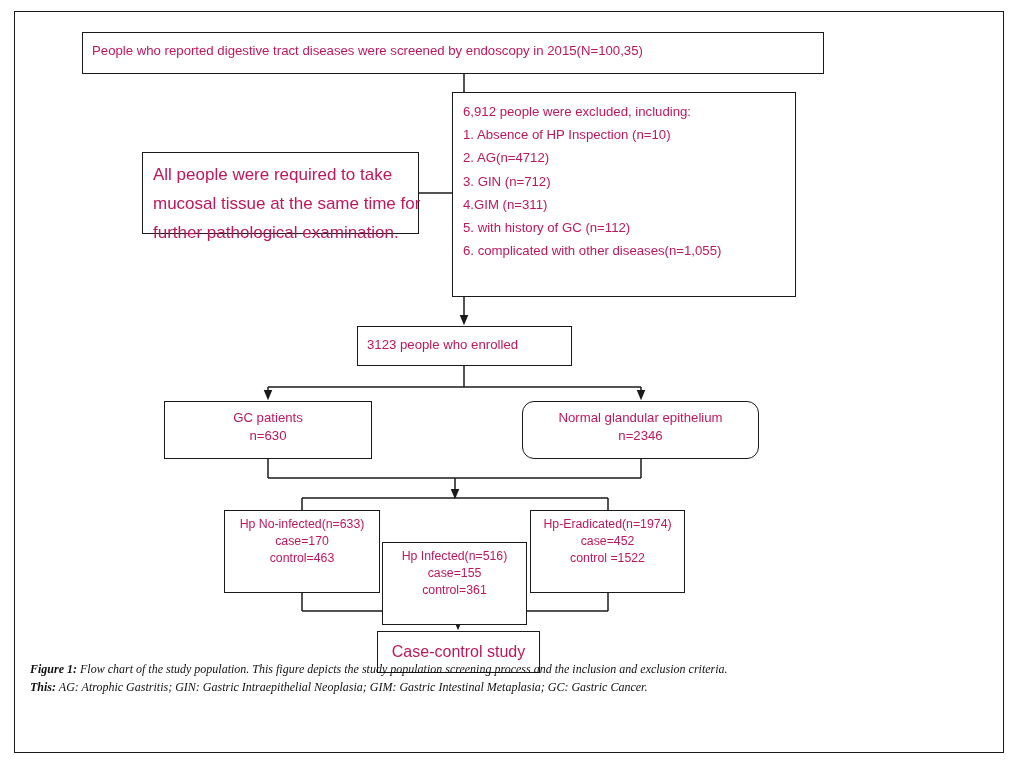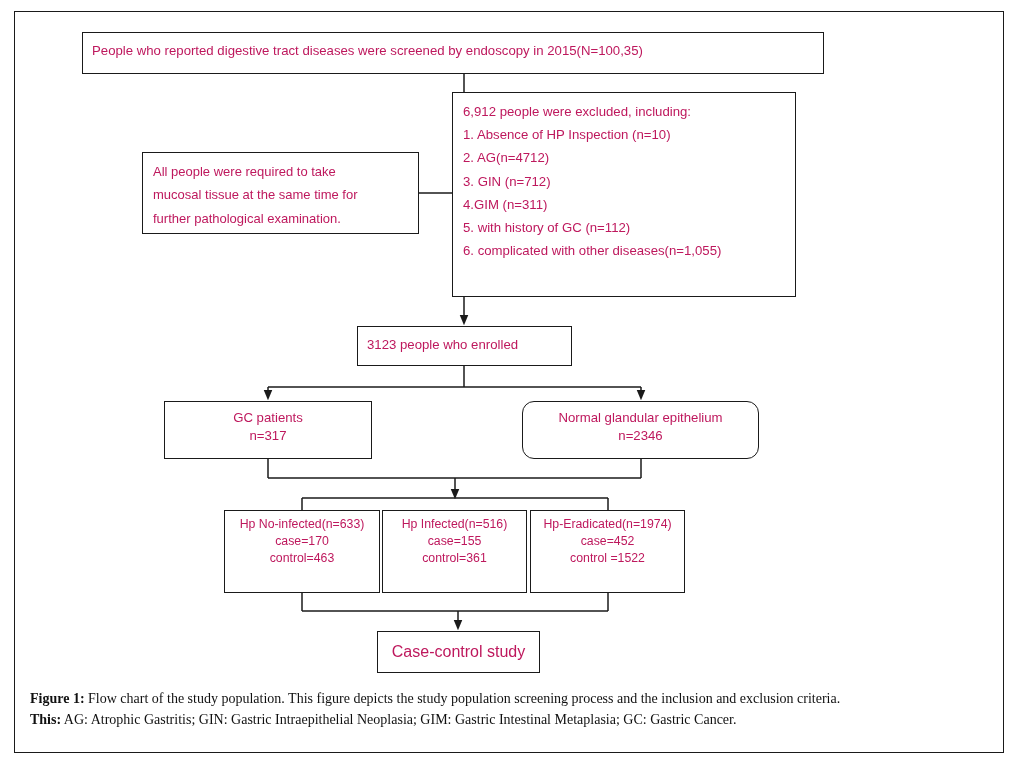--- a/index.html
+++ b/index.html
@@ -59,21 +59,21 @@
   }
   #node-excluded {
     left: 452px; top: 92px; width: 344px; height: 205px;
     padding: 10px 8px 0 10px;
     font-size: 13.2px;
   }
   #node-excluded .line { margin-bottom: 5.0px; }
   #node-mucosal {
     left: 142px; top: 152px; width: 277px; height: 82px;
     padding: 10px 0 0 10px;
-    font-size: 13px;
+    font-size: 17px;
   }
   #node-mucosal .line { margin-bottom: 5.5px; }
   #node-enrolled {
     left: 357px; top: 326px; width: 215px; height: 40px;
     padding: 9px 0 0 9px;
     font-size: 13.2px;
   }
   #node-gc {
     left: 164px; top: 401px; width: 208px; height: 58px;
     padding: 7px 0 0 0;
@@ -88,39 +88,40 @@
     border-radius: 12px;
   }
   .hp-node {
     top: 510px; height: 83px;
     padding: 5px 0 0 0;
     text-align: center;
     font-size: 12.3px;
   }
   .hp-node .hp-title { font-size: 12.3px; }
   #node-hp-noninfected { left: 224px; width: 156px; }
-  #node-hp-infected    { left: 382px; width: 145px; }
+  #node-hp-infected    { left: 382px; width: 145px; margin-top: 32px; }
   #node-hp-eradicated  { left: 530px; width: 155px; }
   #node-case-control {
     left: 377px; top: 631px; width: 163px; height: 42px;
     padding: 9px 0 0 0;
     text-align: center;
     font-size: 16px;
     font-family: "Liberation Sans", sans-serif;
   }
   
   #caption {
     position: absolute;
     left: 30px;
-    top: 688px;
+    top: 660px;
     width: 962px;
     font-family: "Liberation Serif", serif;
-    font-size: 14px;
+    font-size: 12px;
     line-height: 1.52;
     color: #101010;
+    font-style: italic;
   }
   #caption b { font-weight: bold; }
   .cap-line { display: block; white-space: nowrap; }
 </style>
 </head>
 <body>
 
 <div id="page">
 
   <div id="figure-frame"></div>
@@ -177,21 +178,21 @@
     <span class="line">mucosal tissue at the same time for</span>
     <span class="line">further pathological examination.</span>
   </div>
 
   <div class="node" id="node-enrolled">
     <span class="line">3123 people who enrolled</span>
   </div>
 
   <div class="node" id="node-gc">
     <span class="line">GC patients</span>
-    <span class="line">n=317</span>
+    <span class="line">n=630</span>
   </div>
 
   <div class="node" id="node-normal">
     <span class="line">Normal glandular epithelium</span>
     <span class="line">n=2346</span>
   </div>
 
   <div class="node hp-node" id="node-hp-noninfected">
     <span class="line hp-title">Hp No-infected(n=633)</span>
     <span class="line">case=170</span>

